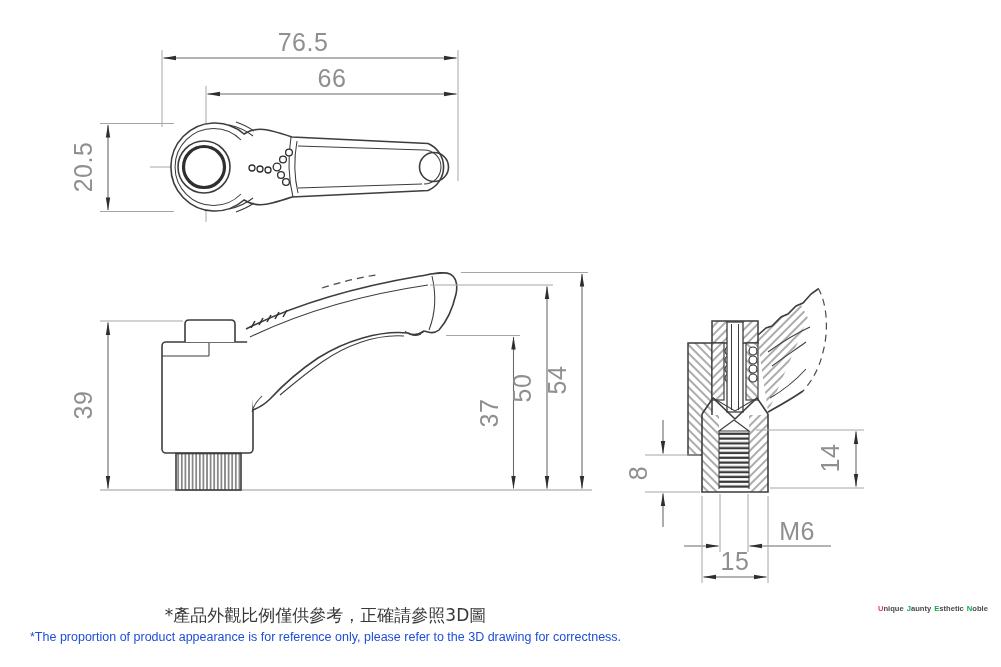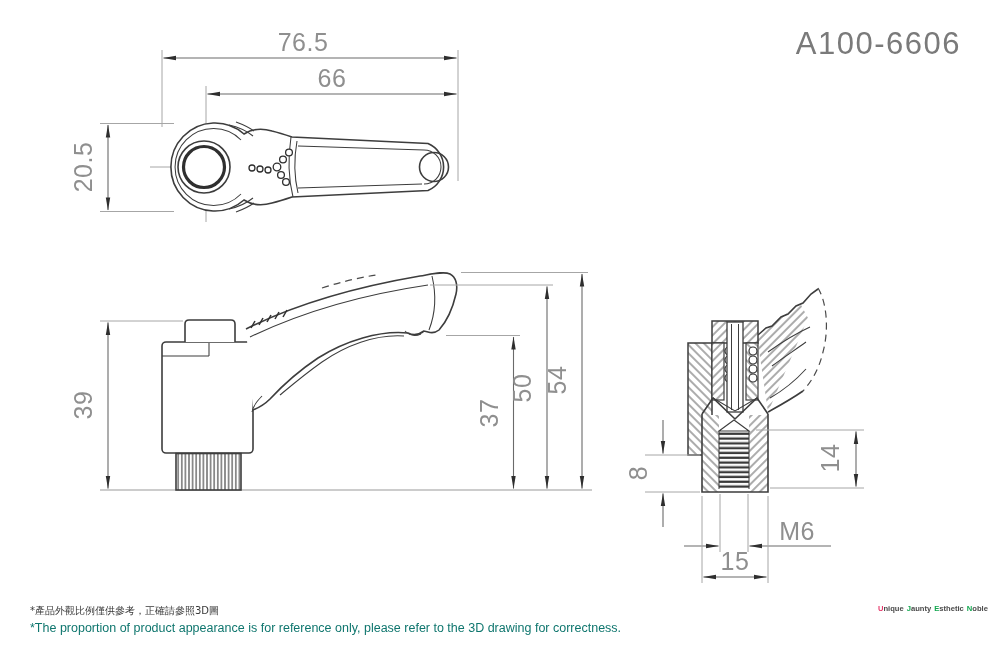--- a/index.html
+++ b/index.html
@@ -7,37 +7,36 @@
           font-family:"Liberation Sans",sans-serif;}
   svg text{font-family:"Liberation Sans",sans-serif;font-size:25px;fill:#8f8f8f;letter-spacing:.5px;}
   .out{stroke:#3d3d3d;stroke-width:1.6;fill:none;}
   .outf{stroke:#3d3d3d;stroke-width:1.6;fill:#fff;}
   .in{stroke:#3d3d3d;stroke-width:1.05;fill:none;}
   .ext{stroke:#a6a6a6;stroke-width:1;fill:none;}
   .dim{stroke:#6a6a6a;stroke-width:1.1;fill:none;}
   .dash{stroke:#4a4a4a;stroke-width:1.2;fill:none;stroke-dasharray:7 5;}
   #title{position:absolute;top:26px;right:40px;font-size:31px;color:#7a7a7a;letter-spacing:1.5px;}
   #notes{position:absolute;left:30px;top:604px;color:#383838;}
-  #note-zh{font-size:10px;font-family:"DejaVu Sans",sans-serif;}
-  #note-en{font-size:12.5px;margin-top:3px;color:#0f766e;}
+  #note-zh{font-size:17px;font-family:"DejaVu Sans",sans-serif;text-align:center;}
+  #note-en{font-size:12.5px;margin-top:3px;color:#1d4ed8;}
   #logo{position:absolute;left:878px;top:603px;width:112px;text-align:left;}
   #brand{font-size:31px;font-weight:700;letter-spacing:0;line-height:1;}
   #brand .u{color:#e63a6c;}
   #brand .jen{color:#12a84f;}
   #tagline{font-size:7.6px;font-weight:700;color:#4a4a4a;margin-top:1px;white-space:nowrap;}
   #tagline .w{margin-right:3px;}
   #tagline .pk{color:#e63a6c;}
   #tagline .gr{color:#12a84f;}
 </style>
 </head>
 <body>
 
 <div id="canvas">
 
-  <div id="title">A100-6606</div>
 
   <svg width="1001" height="667" viewBox="0 0 1001 667">
     <defs>
       <marker id="arr" viewBox="0 0 14 6" refX="13" refY="3" markerWidth="14" markerHeight="6" markerUnits="userSpaceOnUse" orient="auto-start-reverse">
         <path d="M0.5,0.8 L13.5,3 L0.5,5.2 Z" fill="#2e2e2e"></path>
       </marker>
       <pattern id="hA" width="6" height="6" patternUnits="userSpaceOnUse" patternTransform="rotate(45)">
         <rect width="6" height="6" fill="#fff"></rect>
         <line x1="3" y1="0" x2="3" y2="6" stroke="#5a5a5a" stroke-width="1"></line>
       </pattern>

